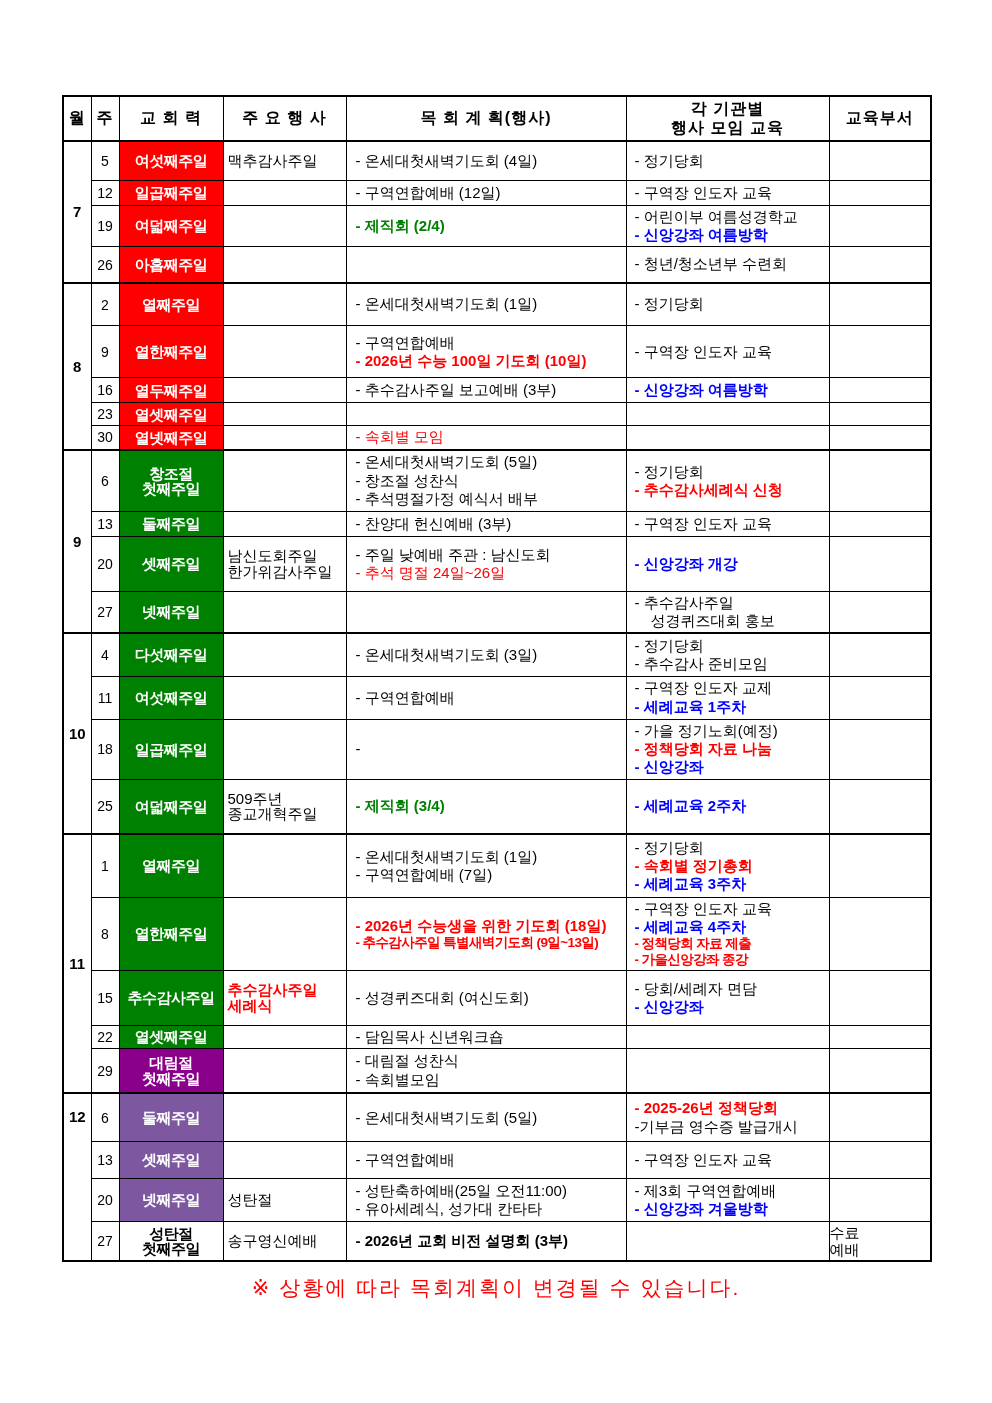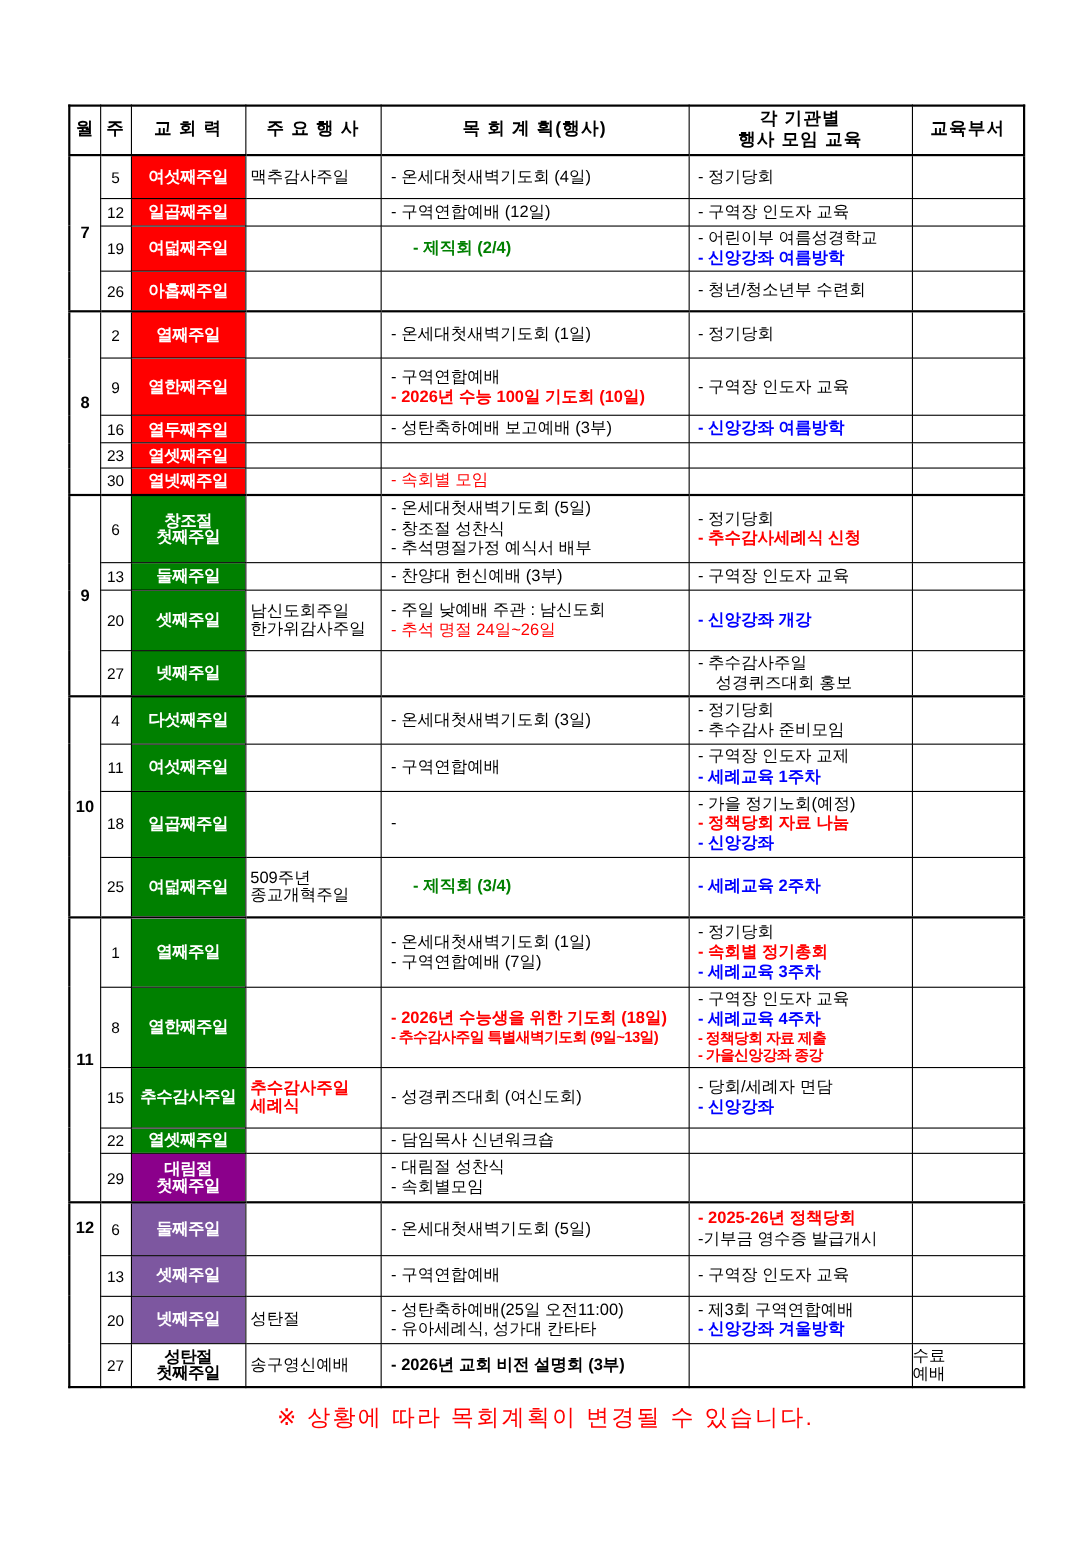--- a/index.html
+++ b/index.html
@@ -32,21 +32,21 @@
   td.event{font-size:15px;text-align:left;padding:11px 4px;}
   td.plan{font-size:15px;text-align:left;padding:2px 6px 2px 9px;}
   td.org{font-size:15px;text-align:left;padding:2px 4px 2px 8px;}
   td.dept{font-size:15px;}
   .item{line-height:1.22;}
   td.event .item{line-height:1.05;}
   td.dept .item{line-height:1.15;}
 
   .c-red{color:#ff0000;}
   .c-blue{color:#0000ff;}
-  .c-green{color:#008000;margin-left:20px;}
+  .c-green{color:#008000;}
   .bold{font-weight:bold;}
   .indent{padding-left:16px;}
   .tight{font-size:13.5px;letter-spacing:-0.6px;white-space:nowrap;line-height:1.18;}
 
   .footnote{
     position:absolute;left:0;top:1274px;width:992px;text-align:center;
     color:#ff0000;font-size:21px;letter-spacing:2px;
   }
 </style>
 </head>
@@ -164,21 +164,21 @@
           </td>
           <td class="dept"></td>
         </tr>
         <tr style="height: 25px;">
           <td class="date">16</td>
           <td class="cal bg-red">
             <div class="cal-line">열두째주일</div>
           </td>
           <td class="event"></td>
           <td class="plan">
-            <div class="item">- 성탄축하예배 보고예배 (3부)</div>
+            <div class="item">- 추수감사주일 보고예배 (3부)</div>
           </td>
           <td class="org">
             <div class="item c-blue bold">- 신앙강좌 여름방학</div>
           </td>
           <td class="dept"></td>
         </tr>
         <tr style="height: 18px;">
           <td class="date">23</td>
           <td class="cal bg-red">
             <div class="cal-line">열셋째주일</div>

